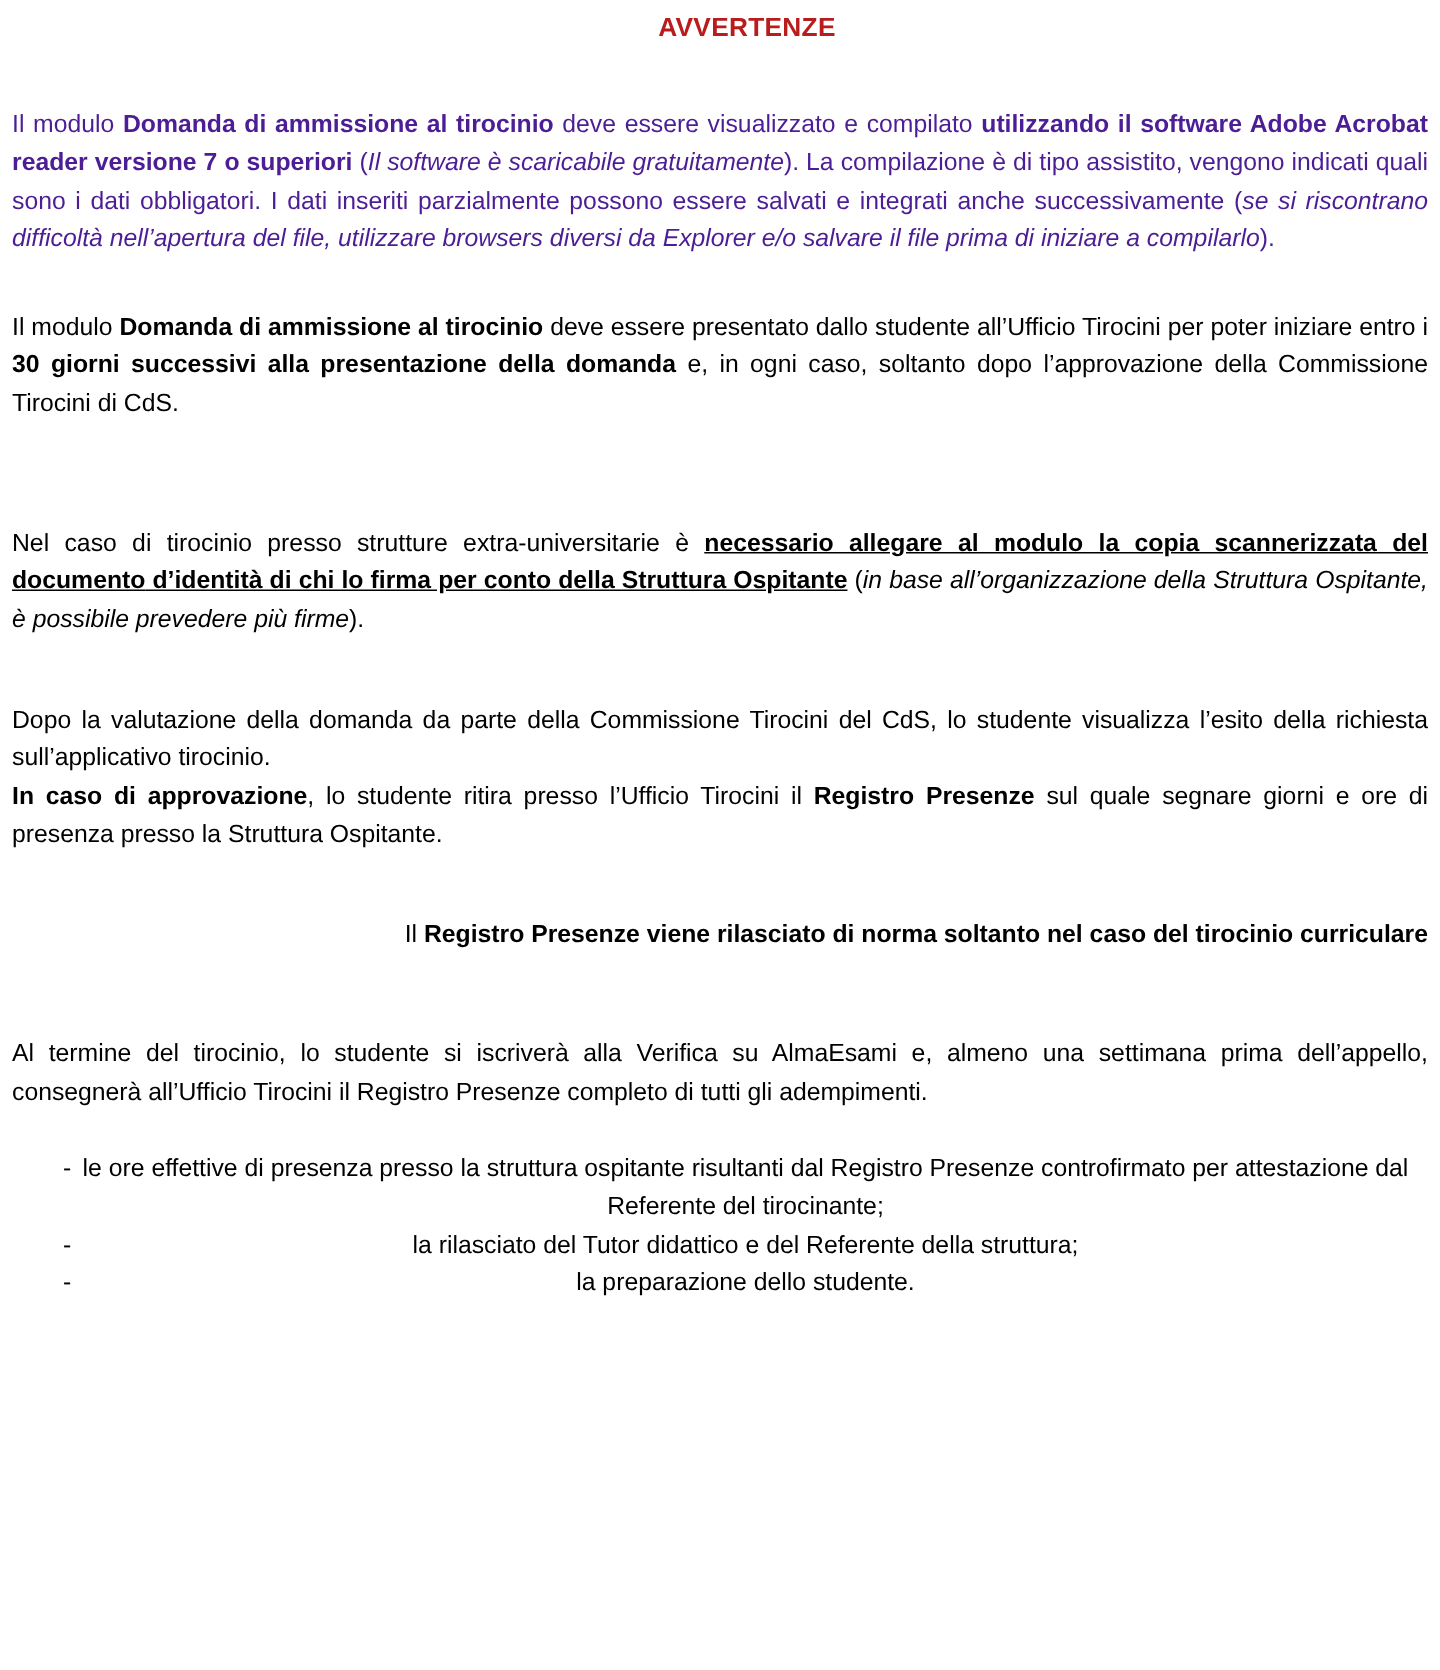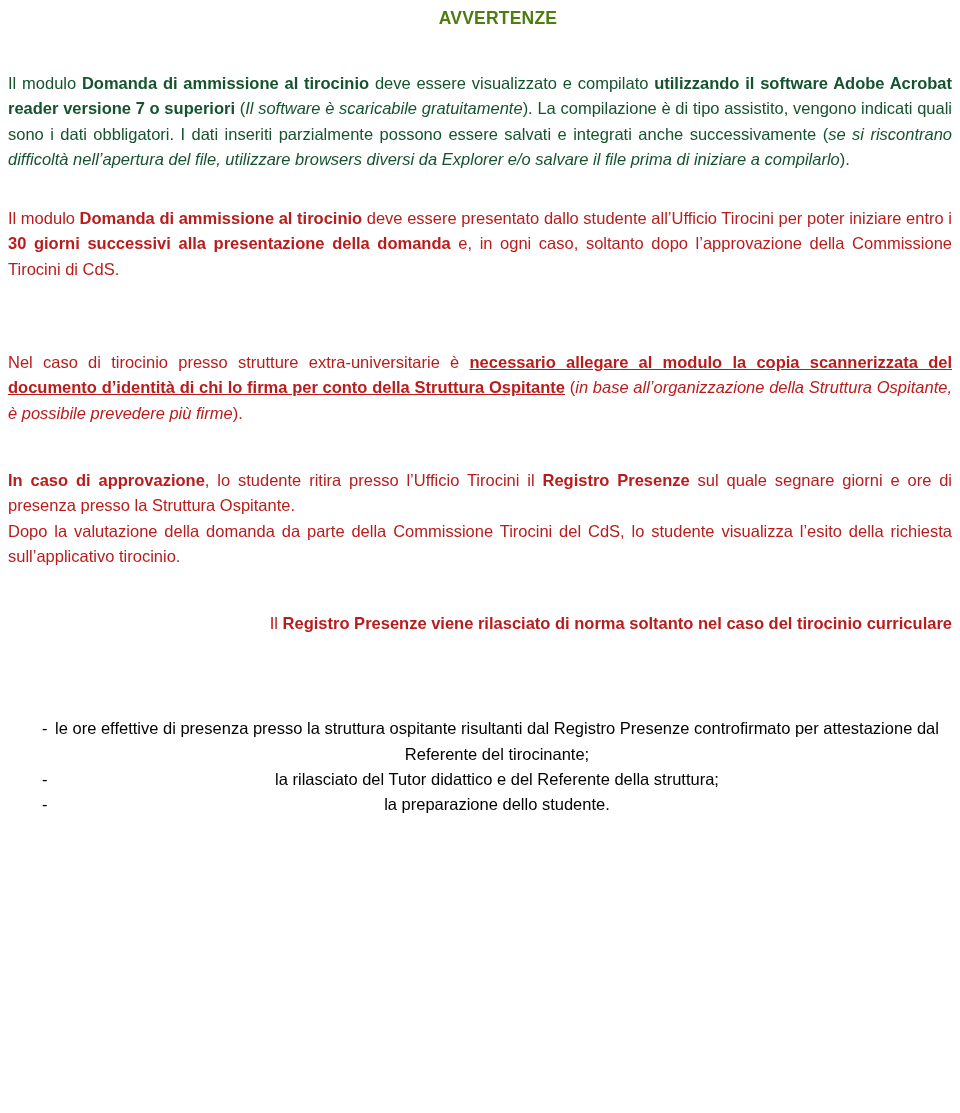--- a/index.html
+++ b/index.html
@@ -15,41 +15,41 @@
     overflow: hidden;
   }
   .page {
     position: relative;
     width: 960px;
     height: 1113px;
     box-sizing: border-box;
     padding: 0 8px 0 8px;
   }
   .doc-title {
-    color: #4d7c0f;
+    color: #b91c1c;
     font-size: 17.5px;
     text-align: center;
     margin: 8px 0 0 0;
     padding-left: 36px;
     letter-spacing: 0.2px;
     line-height: 1.2;
   }
   .para {
     font-size: 16.5px;
     line-height: 25.3px;
     text-align: justify;
     margin: 0;
     padding: 0;
     hyphens: none;
   }
   .red {
-    color: #14532d;
+    color: #4c1d95;
   }
   .black {
-    color: #b91c1c;
+    color: #000000;
   }
   .spacer-xl { height: 42px; }
   .spacer-lg { height: 34px; }
   .spacer-md { height: 26px; }
   .spacer-sm { height: 12px; }
 
   b, strong { font-weight: bold; }
   i, em { font-style: italic; }
   .u { text-decoration: underline; }
   .tracked { letter-spacing: 1.6px; }
@@ -93,31 +93,32 @@
 
   <div class="spacer-md"></div>
 
 
   <div class="spacer-xl"></div>
 
   <p class="para black"><span>Nel caso di tirocinio presso strutture extra-universitarie  è </span><b class="u">necessario allegare al modulo la copia scannerizzata del documento</b><b class="u"> d’identità di chi lo firma per conto della Struttura Ospitante</b><span> (</span><i>in base all’organizzazione della Struttura Ospitante, è possibile prevedere più firme</i><span>).</span></p>
 
   <div class="spacer-xl"></div>
 
+  <p class="para black"><span>Dopo la valutazione della domanda da parte della Commissione Tirocini del CdS, lo studente visualizza l’esito della richiesta sull’applicativo tirocinio.</span></p>
+
   <p class="para black nowrapline" style="text-align:justify;"><b>In caso di approvazione</b><span>, lo studente ritira presso l’Ufficio Tirocini il </span><b>Registro Presenze</b><span> sul quale segnare giorni e ore di presenza presso la Struttura Ospitante.</span></p>
-
-  <p class="para black"><span>Dopo la valutazione della domanda da parte della Commissione Tirocini del CdS, lo studente visualizza l’esito della richiesta sull’applicativo tirocinio.</span></p>
 
   <div class="spacer-xl"></div>
 
   <p class="para black nowrapline"><span>Il </span><b>Registro Presenze viene rilasciato di norma soltanto nel caso del tirocinio curriculare</b></p>
 
   <div class="spacer-xl"></div>
   <div class="spacer-sm"></div>
 
+  <p class="para black"><span>Al termine del tirocinio, lo studente si iscriverà alla Verifica su AlmaEsami e, almeno una settimana prima dell’appello, consegnerà all’Ufficio Tirocini il Registro Presenze completo di tutti gli adempimenti.</span></p>
 
   <div class="spacer-md"></div>
 
 
   <div class="bullet-list">
     <div class="bullet-row">
       <span class="bullet-dash">-</span>
       <span class="bullet-text">le ore effettive di presenza presso la struttura ospitante risultanti dal Registro Presenze controfirmato per attestazione dal Referente del tirocinante;</span>
     </div>
     <div class="bullet-row">

